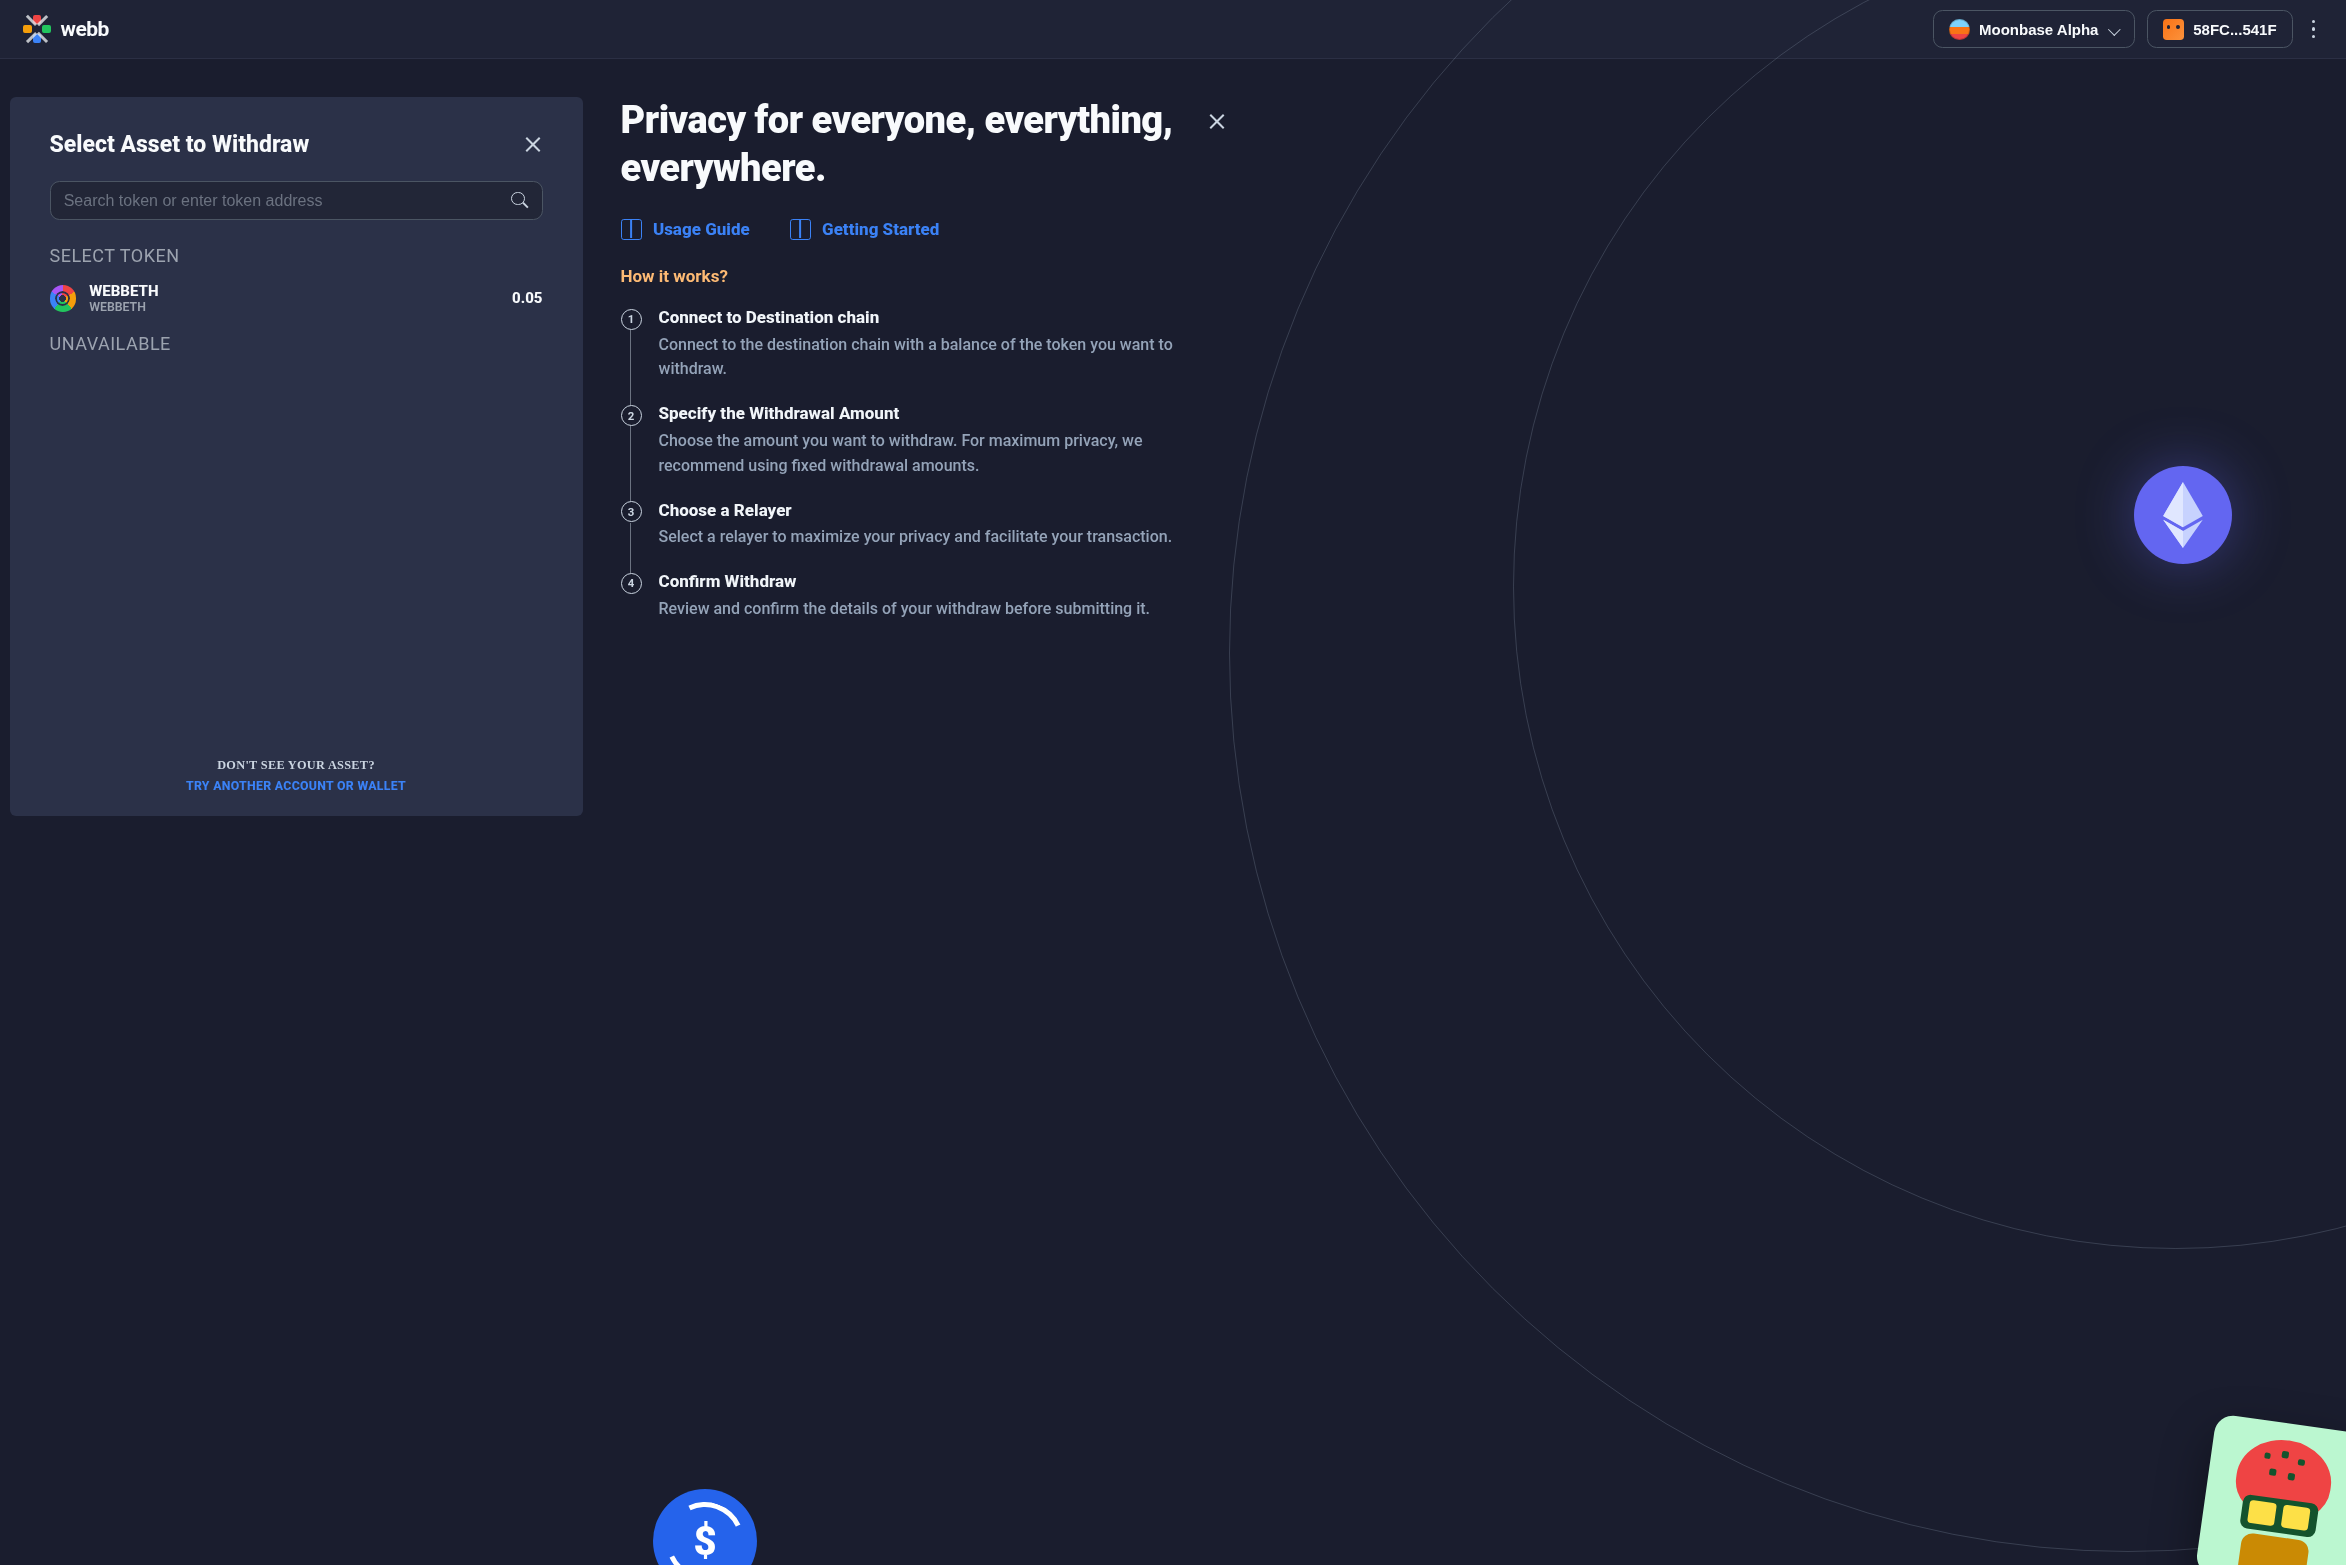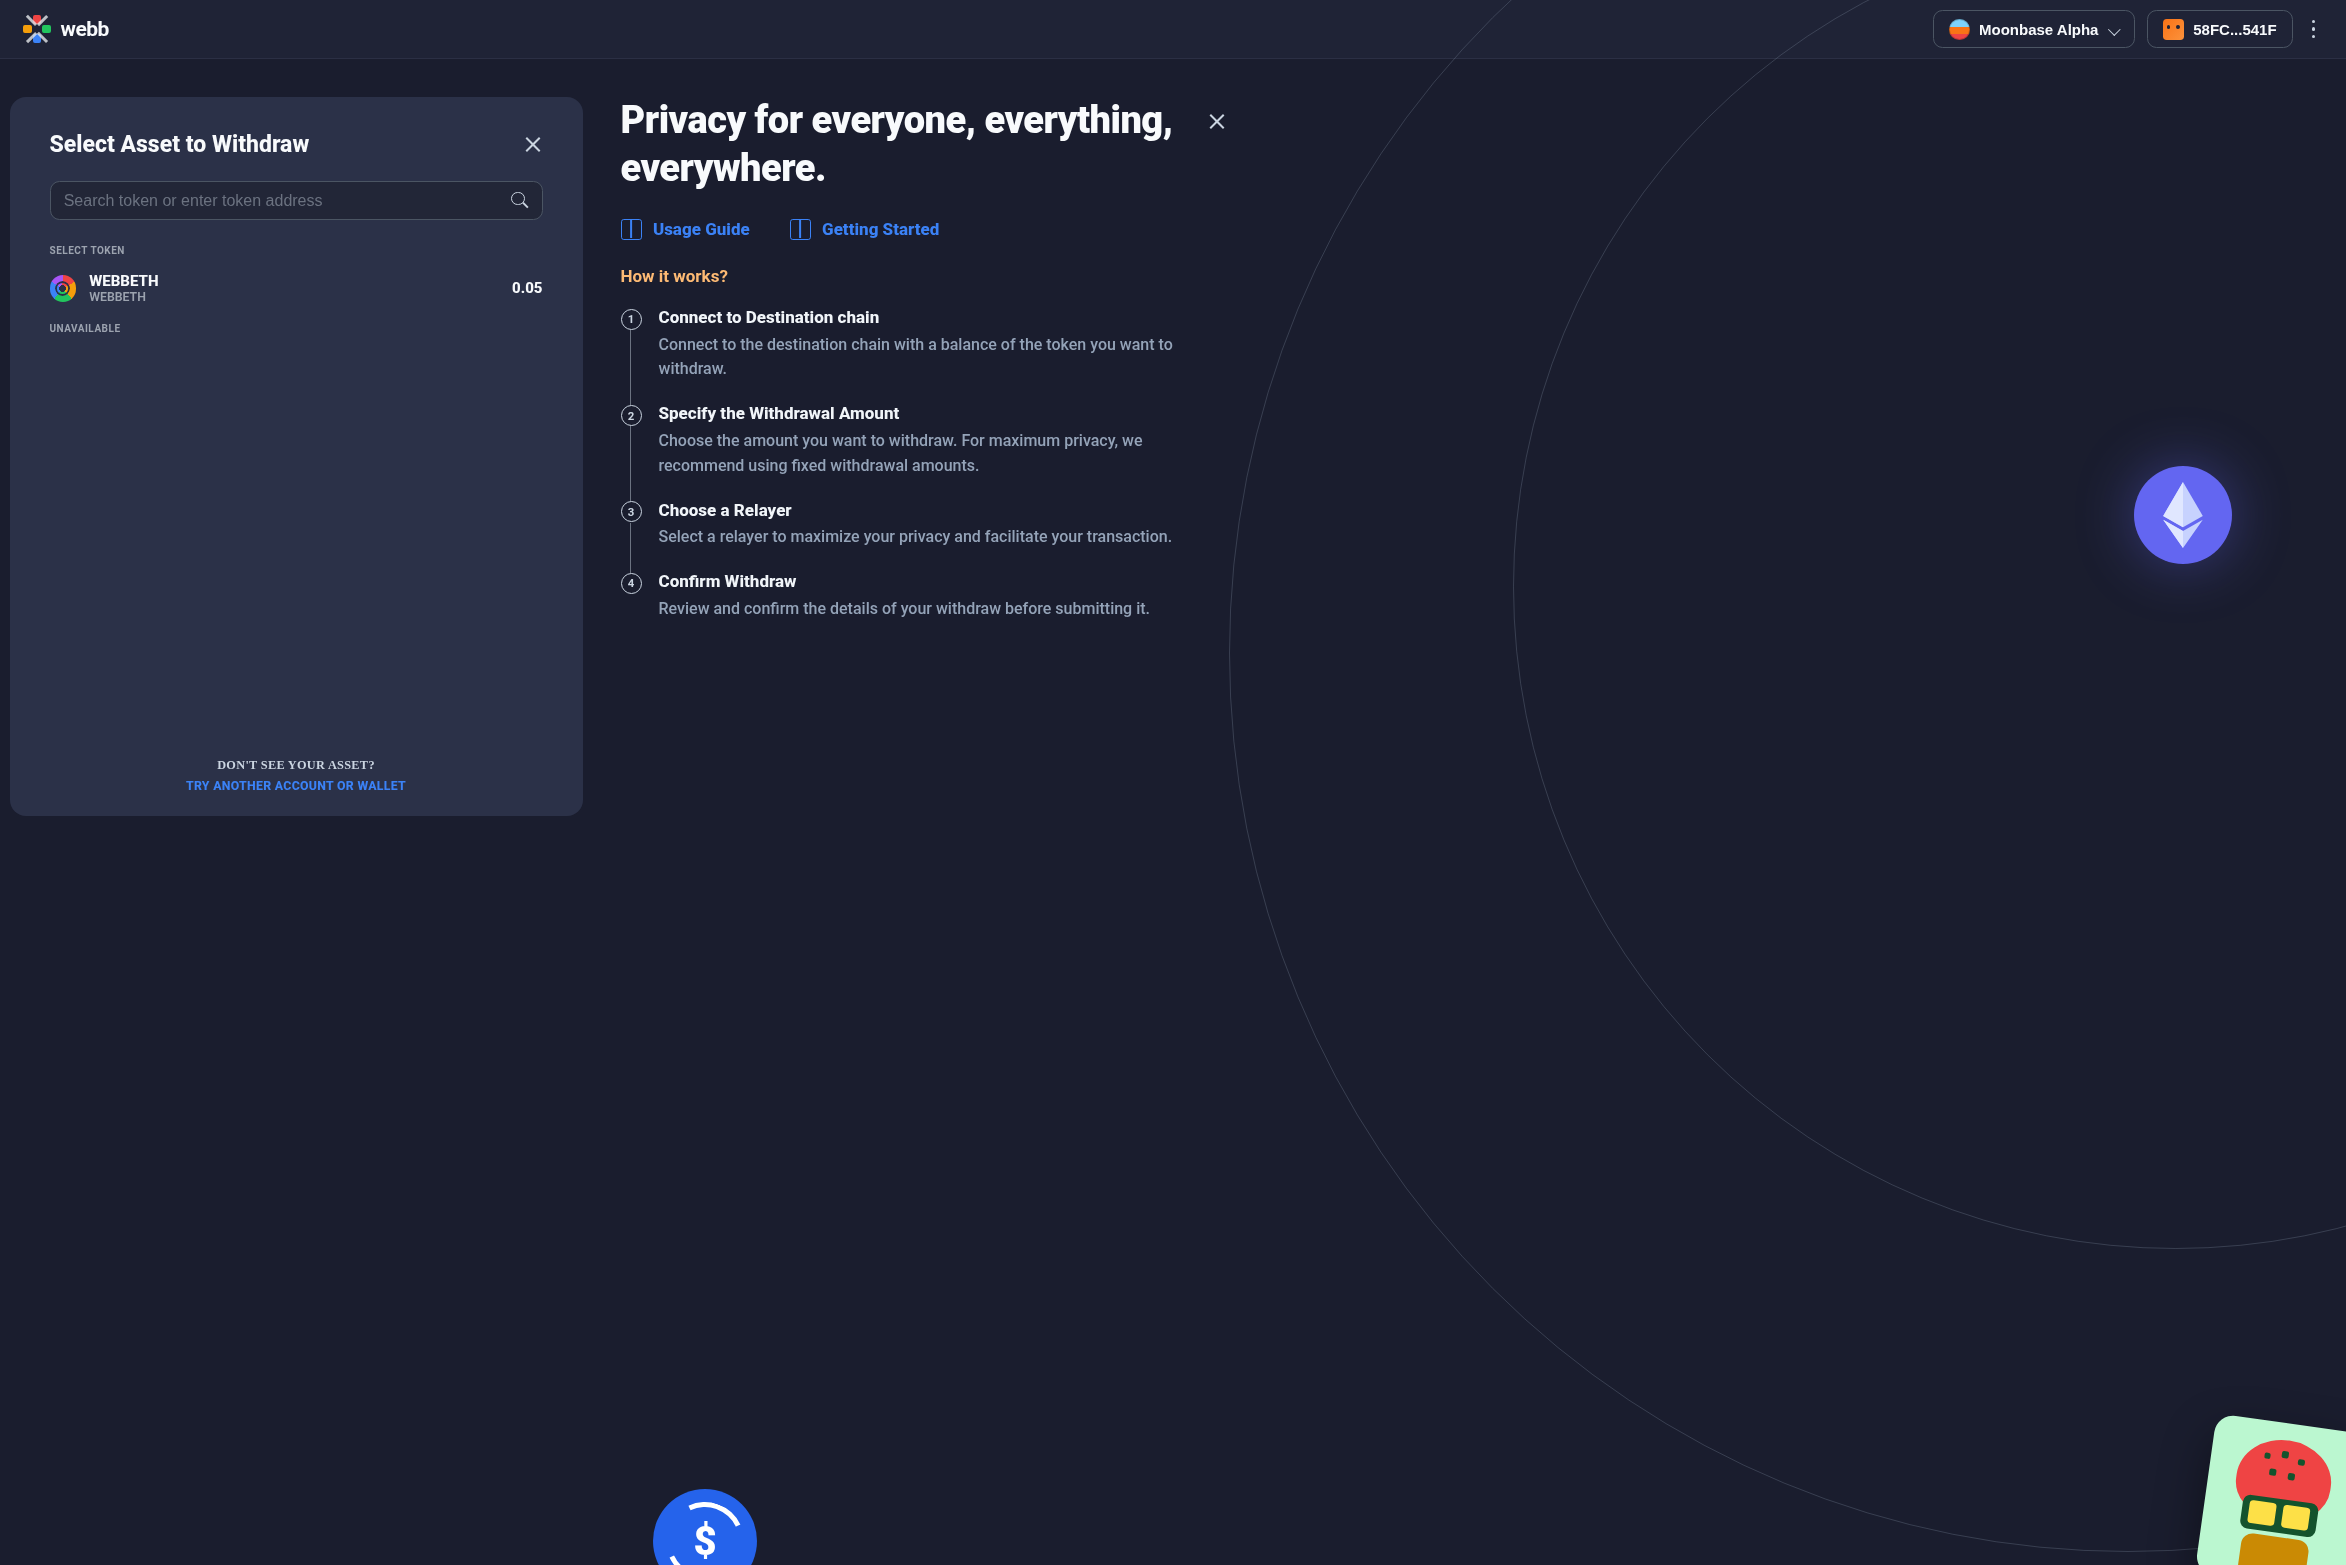--- a/index.html
+++ b/index.html
@@ -77,21 +77,21 @@
   
   .main {
     display:flex; gap:38px; padding:38px 9.5px 9.5px 9.5px;
     height: calc(100% - 59px);
     position:relative;
   }
 
   
   .panel {
     width: 573px; flex-shrink:0;
-    background:#2b3148; border-radius:16px;
+    background:#2b3148; border-radius:6px;
     padding:34px 40px 23px;
     display:flex; flex-direction:column;
     position:relative;
     height: 719px;
   }
   .panel-head { display:flex; align-items:center; justify-content:space-between; margin-bottom:23px; }
   .panel-title { font-size:23px; font-weight:800; color:#f8fafc; }
   .close-x { width:19px; height:19px; position:relative; cursor:pointer; }
   .close-x::before, .close-x::after{
     content:""; position:absolute; left:8.5px; top:0; width:1.9px; height:19px; background:#cbd5e1;
@@ -113,21 +113,21 @@
   .search-icon::before{
     content:""; position:absolute; width:11.4px; height:11.4px;
     border:1.9px solid #cbd5e1; border-radius:50%; left:0; top:0;
   }
   .search-icon::after{
     content:""; position:absolute; width:6.6px; height:1.9px; background:#cbd5e1;
     left:10.4px; top:12.3px; transform:rotate(45deg);
   }
 
   .section-label{
-    font-size:10px; font-weight:700; letter-spacing:0.5px; color:#9ca3af;
+    font-size:18px; font-weight:400; letter-spacing:0.5px; color:#9ca3af;
     margin-bottom:13.2px;
   }
 
   .token-row{
     display:flex; align-items:center; justify-content:space-between;
     padding:3.8px 0 19px; cursor:pointer;
   }
   .token-left{ display:flex; align-items:center; gap:13.2px; }
   .token-avatar{
     width:26.5px; height:26.5px; border-radius:50%;

